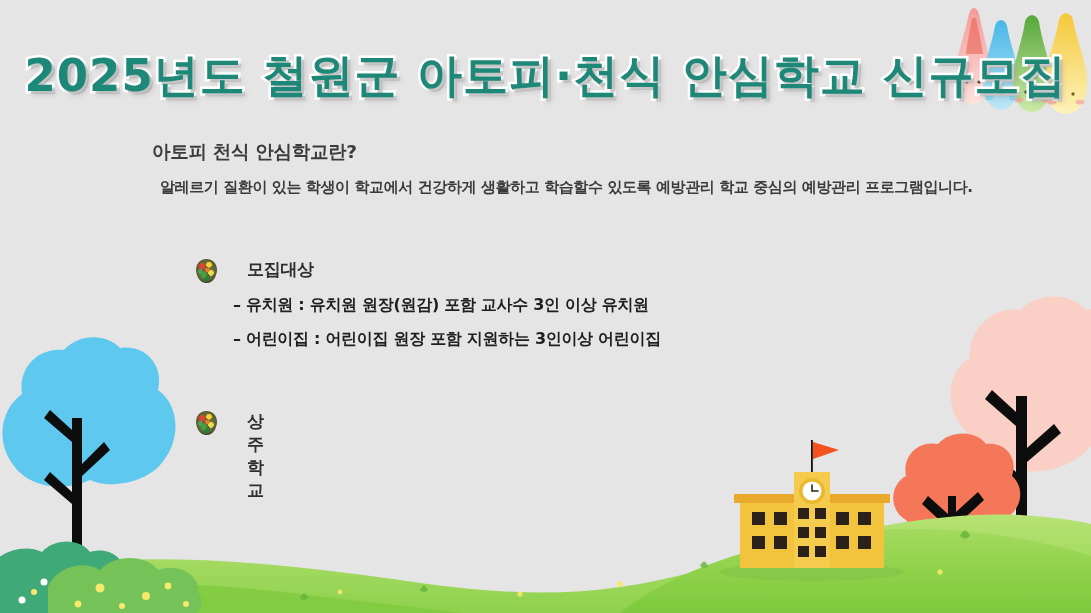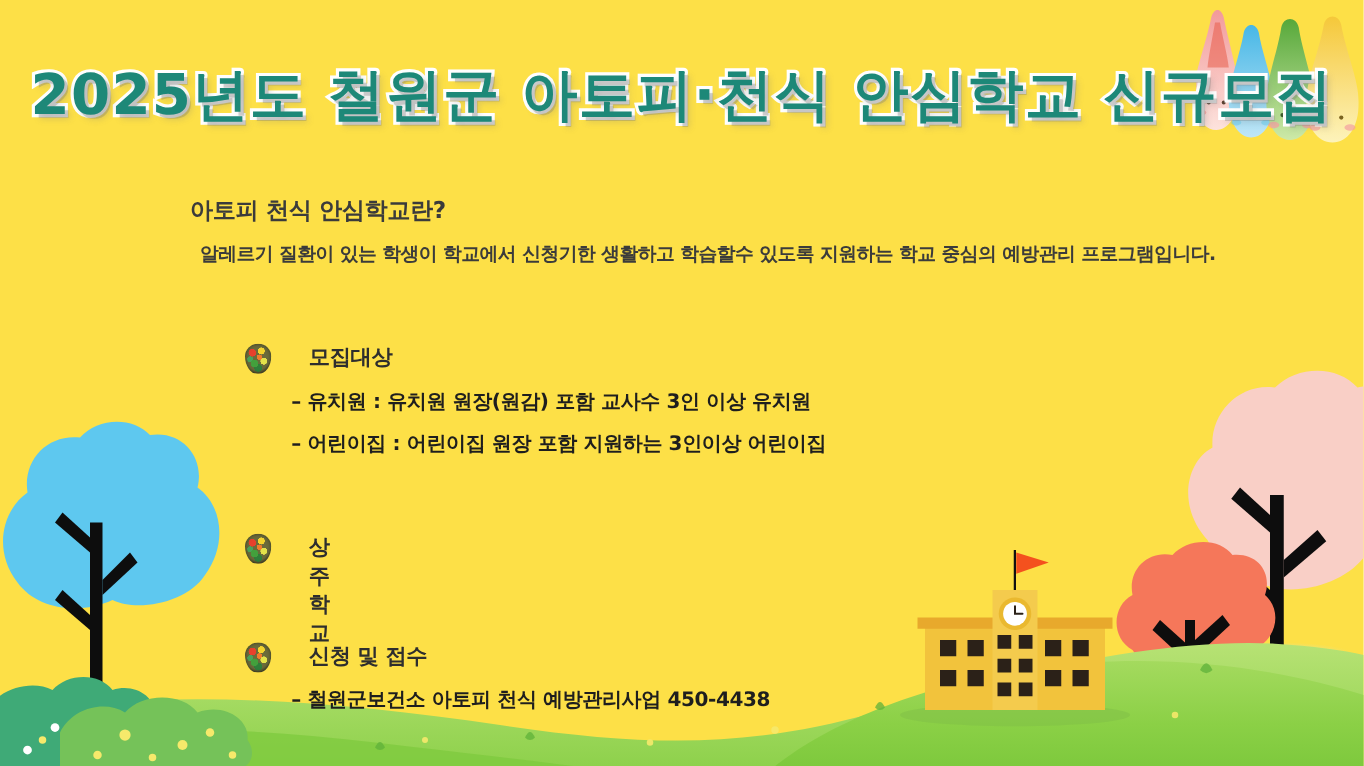--- a/index.html
+++ b/index.html
@@ -5,21 +5,21 @@
   * { margin:0; padding:0; box-sizing:border-box; }
   html, body {
     width:1091px; height:613px;
     background:#ffffff;
     font-family:"Liberation Sans", "DejaVu Sans", sans-serif;
     overflow:hidden;
   }
   #poster {
     position:relative;
     width:1091px; height:613px;
-    background:#fde047;
+    background:#e5e5e5;
     overflow:hidden;
   }
 
   
   #title-bar {
     position:absolute;
     left:0; top:46px;
     width:1091px; height:70px;
     text-align:center;
     z-index:40;
@@ -34,21 +34,21 @@
     -webkit-text-stroke:5px #ffffff;
     paint-order:stroke fill;
     text-shadow:
        3px 3px 0 rgba(120,120,120,0.32),
        4px 4px 5px rgba(120,120,120,0.25);
     white-space:nowrap;
     font-family:"DejaVu Sans","Liberation Sans",sans-serif;
   }
 
   
-  #content { position:absolute; left:0; top:16px; width:1091px; height:542px; z-index:35; }
+  #content { position:absolute; left:0; top:0; width:1091px; height:542px; z-index:35; }
 
   .lead-head {
     position:absolute;
     left:152px; top:139px;
     font-size:18.5px; font-weight:bold; color:#3b3b3b;
     letter-spacing:-0.3px;
     font-family:"DejaVu Sans","Liberation Sans",sans-serif;
   }
   .lead-line {
     position:absolute;
@@ -293,40 +293,33 @@
     </g>
   </svg>
 
   <div id="title-bar">
     <span id="poster-title">2025년도  철원군  아토피·천식 안심학교 신규모집</span>
   </div>
 
   <div id="content">
 
     <div class="lead-head">아토피 천식 안심학교란?</div>
-    <div class="lead-line" id="lead-1">알레르기 질환이 있는 학생이 학교에서 신청기한 생활하고 학습할수 있도록 지원하는 학교 중심의 예방관리 프로그램입니다.</div>
+    <div class="lead-line" id="lead-1">알레르기 질환이 있는 학생이 학교에서 건강하게 생활하고 학습할수 있도록 예방관리 학교 중심의 예방관리 프로그램입니다.</div>
 
     <div class="section" id="sec-target">
       <div class="sec-head-row">
         <span class="bullet-icon"></span>
         <span class="sec-title">모집대상</span>
       </div>
       <div class="sec-item">– 유치원 : 유치원 원장(원감) 포함 교사수 3인 이상 유치원</div>
       <div class="sec-item">– 어린이집 : 어린이집 원장 포함  지원하는 3인이상 어린이집</div>
     </div>
 
     <div class="section" id="sec-deadline">
       <div class="sec-head-row">
         <span class="bullet-icon"></span>
         <span class="sec-title">상주학교</span>
       </div>
     </div>
 
-    <div class="section" id="sec-apply">
-      <div class="sec-head-row">
-        <span class="bullet-icon"></span>
-        <span class="sec-title">신청 및 접수</span>
-      </div>
-      <div class="sec-item">– 철원군보건소 아토피 천식 예방관리사업  450-4438</div>
-    </div>
 
   </div>
 </div>
 
 </body></html>

